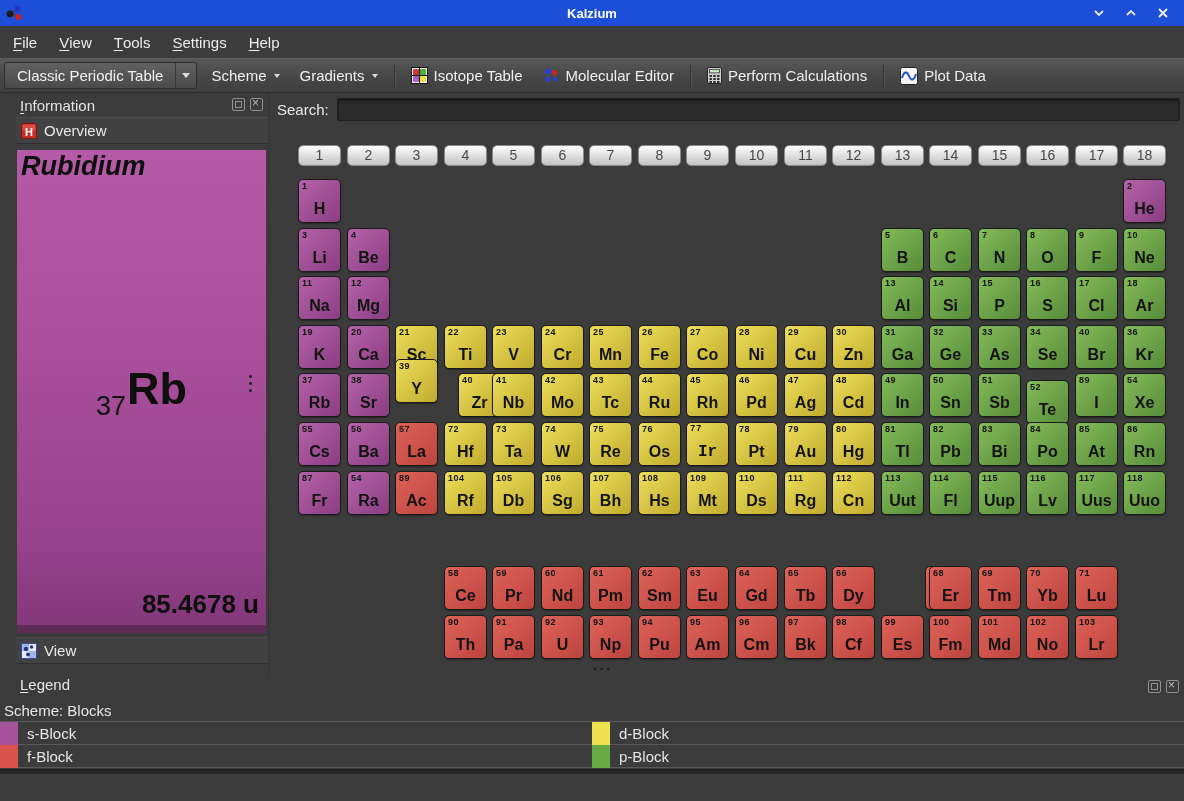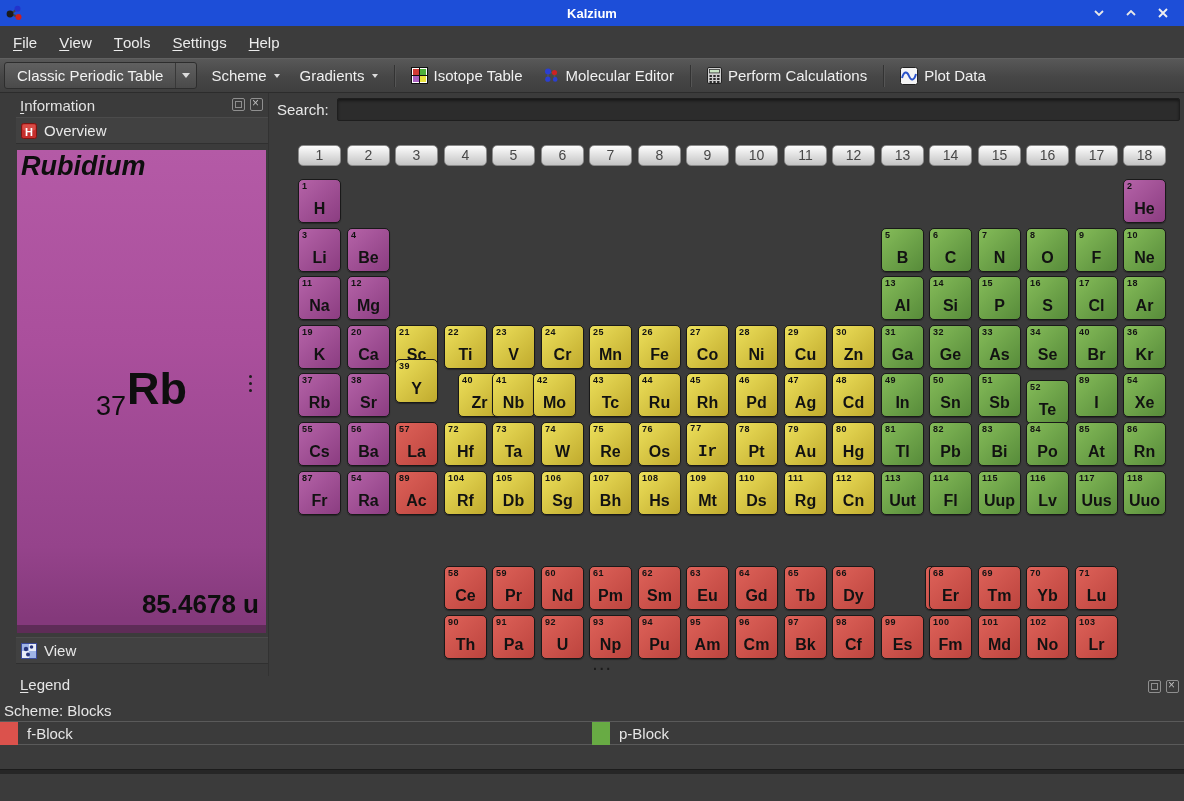--- a/index.html
+++ b/index.html
@@ -436,21 +436,21 @@
             <span class="sym">Y</span>
           </div>
           <div class="tile block-d" style="left: 189px; top: 249px;">
             <span class="num">40</span>
             <span class="sym">Zr</span>
           </div>
           <div class="tile block-d" style="left: 223px; top: 249px;">
             <span class="num">41</span>
             <span class="sym">Nb</span>
           </div>
-          <div class="tile block-d" style="left: 264px; top: 249px;">
+          <div class="tile block-d" style="left: 272px; top: 249px;">
             <span class="num">42</span>
             <span class="sym">Mo</span>
           </div>
           <div class="tile block-d" style="left: 320px; top: 249px;">
             <span class="num">43</span>
             <span class="sym">Tc</span>
           </div>
           <div class="tile block-d" style="left: 369px; top: 249px;">
             <span class="num">44</span>
             <span class="sym">Ru</span>
@@ -760,20 +760,30 @@
       <span class="accel"><span class="ul">L</span>egend</span>
       <span class="dock-btns" style="top:4px;">
         <span class="dock-btn float"></span>
         <span class="dock-btn closeb"></span>
       </span>
     </div>
     <div class="legend-scheme">Scheme: Blocks</div>
     <div class="legend-rows" id="legendRows">
         <div class="legend-row">
           <div class="legend-cell">
+            <span class="swatch" style="background: rgb(165, 82, 155);"></span>
+            <span class="lab">s-Block</span>
+          </div>
+          <div class="legend-cell">
+            <span class="swatch" style="background: rgb(239, 226, 78);"></span>
+            <span class="lab">d-Block</span>
+          </div>
+        </div>
+        <div class="legend-row">
+          <div class="legend-cell">
             <span class="swatch" style="background: rgb(219, 82, 76);"></span>
             <span class="lab">f-Block</span>
           </div>
           <div class="legend-cell">
             <span class="swatch" style="background: rgb(104, 171, 68);"></span>
             <span class="lab">p-Block</span>
           </div>
         </div>
       </div>
   </div>

